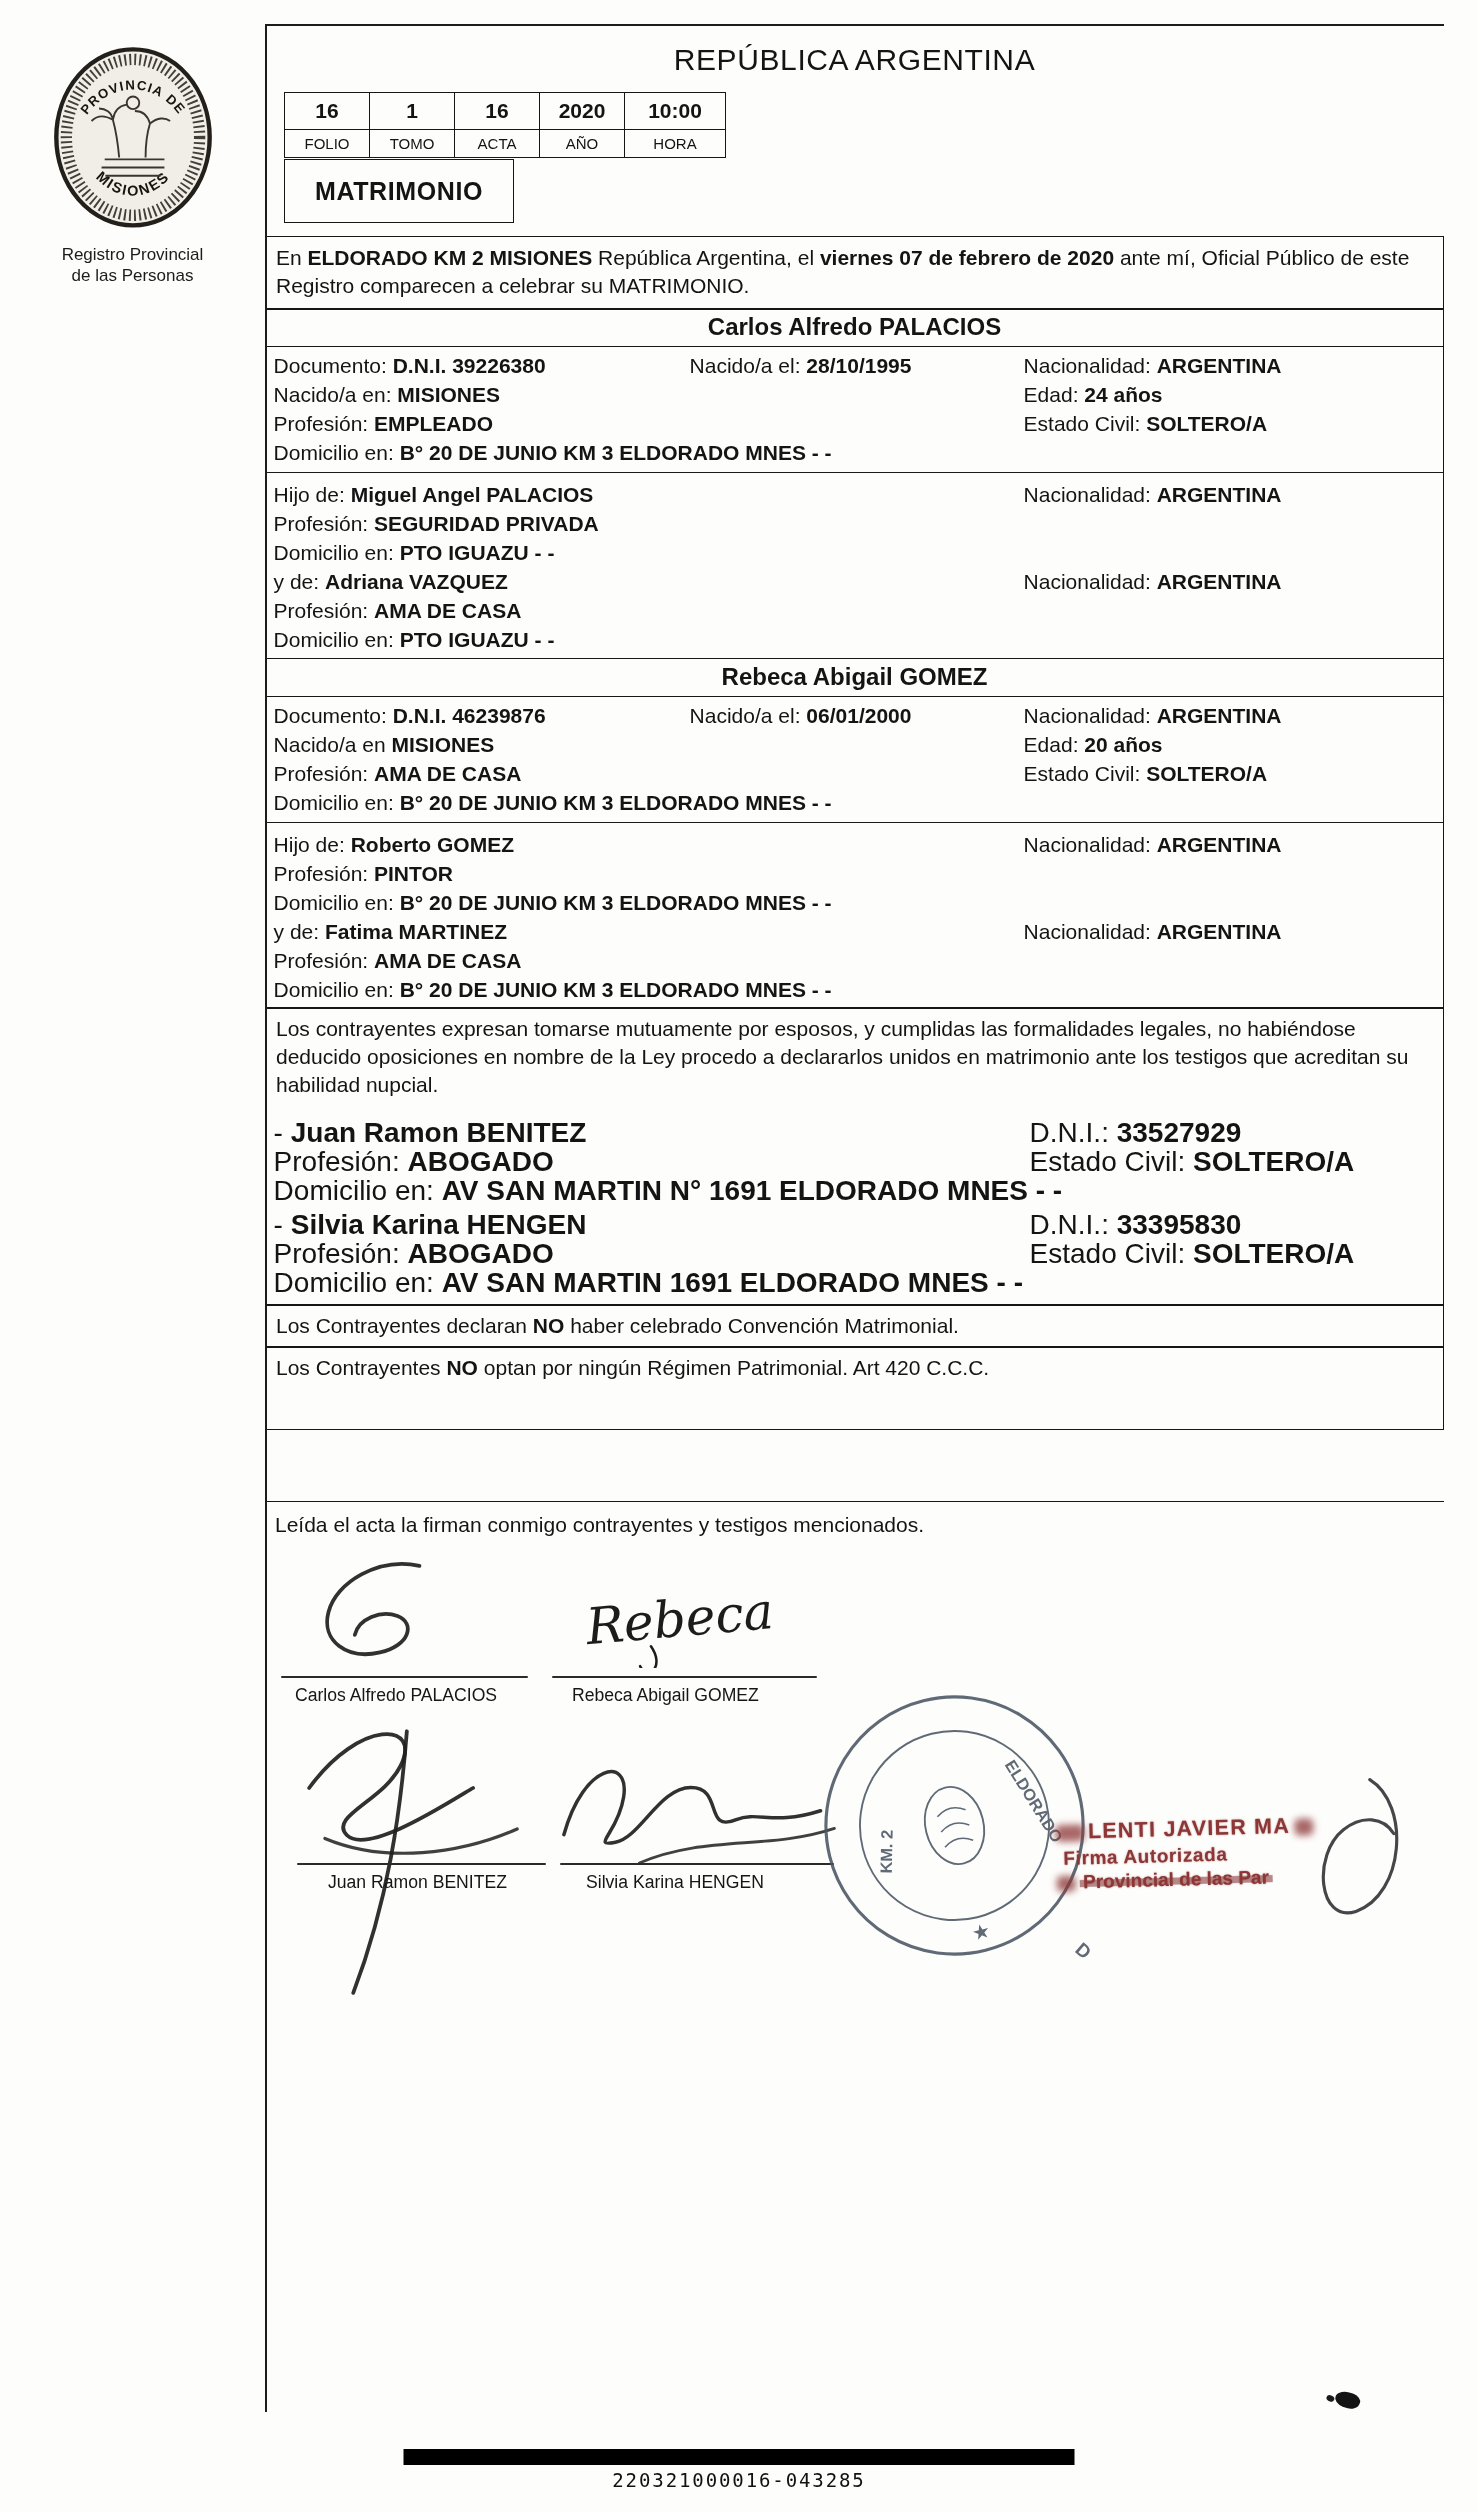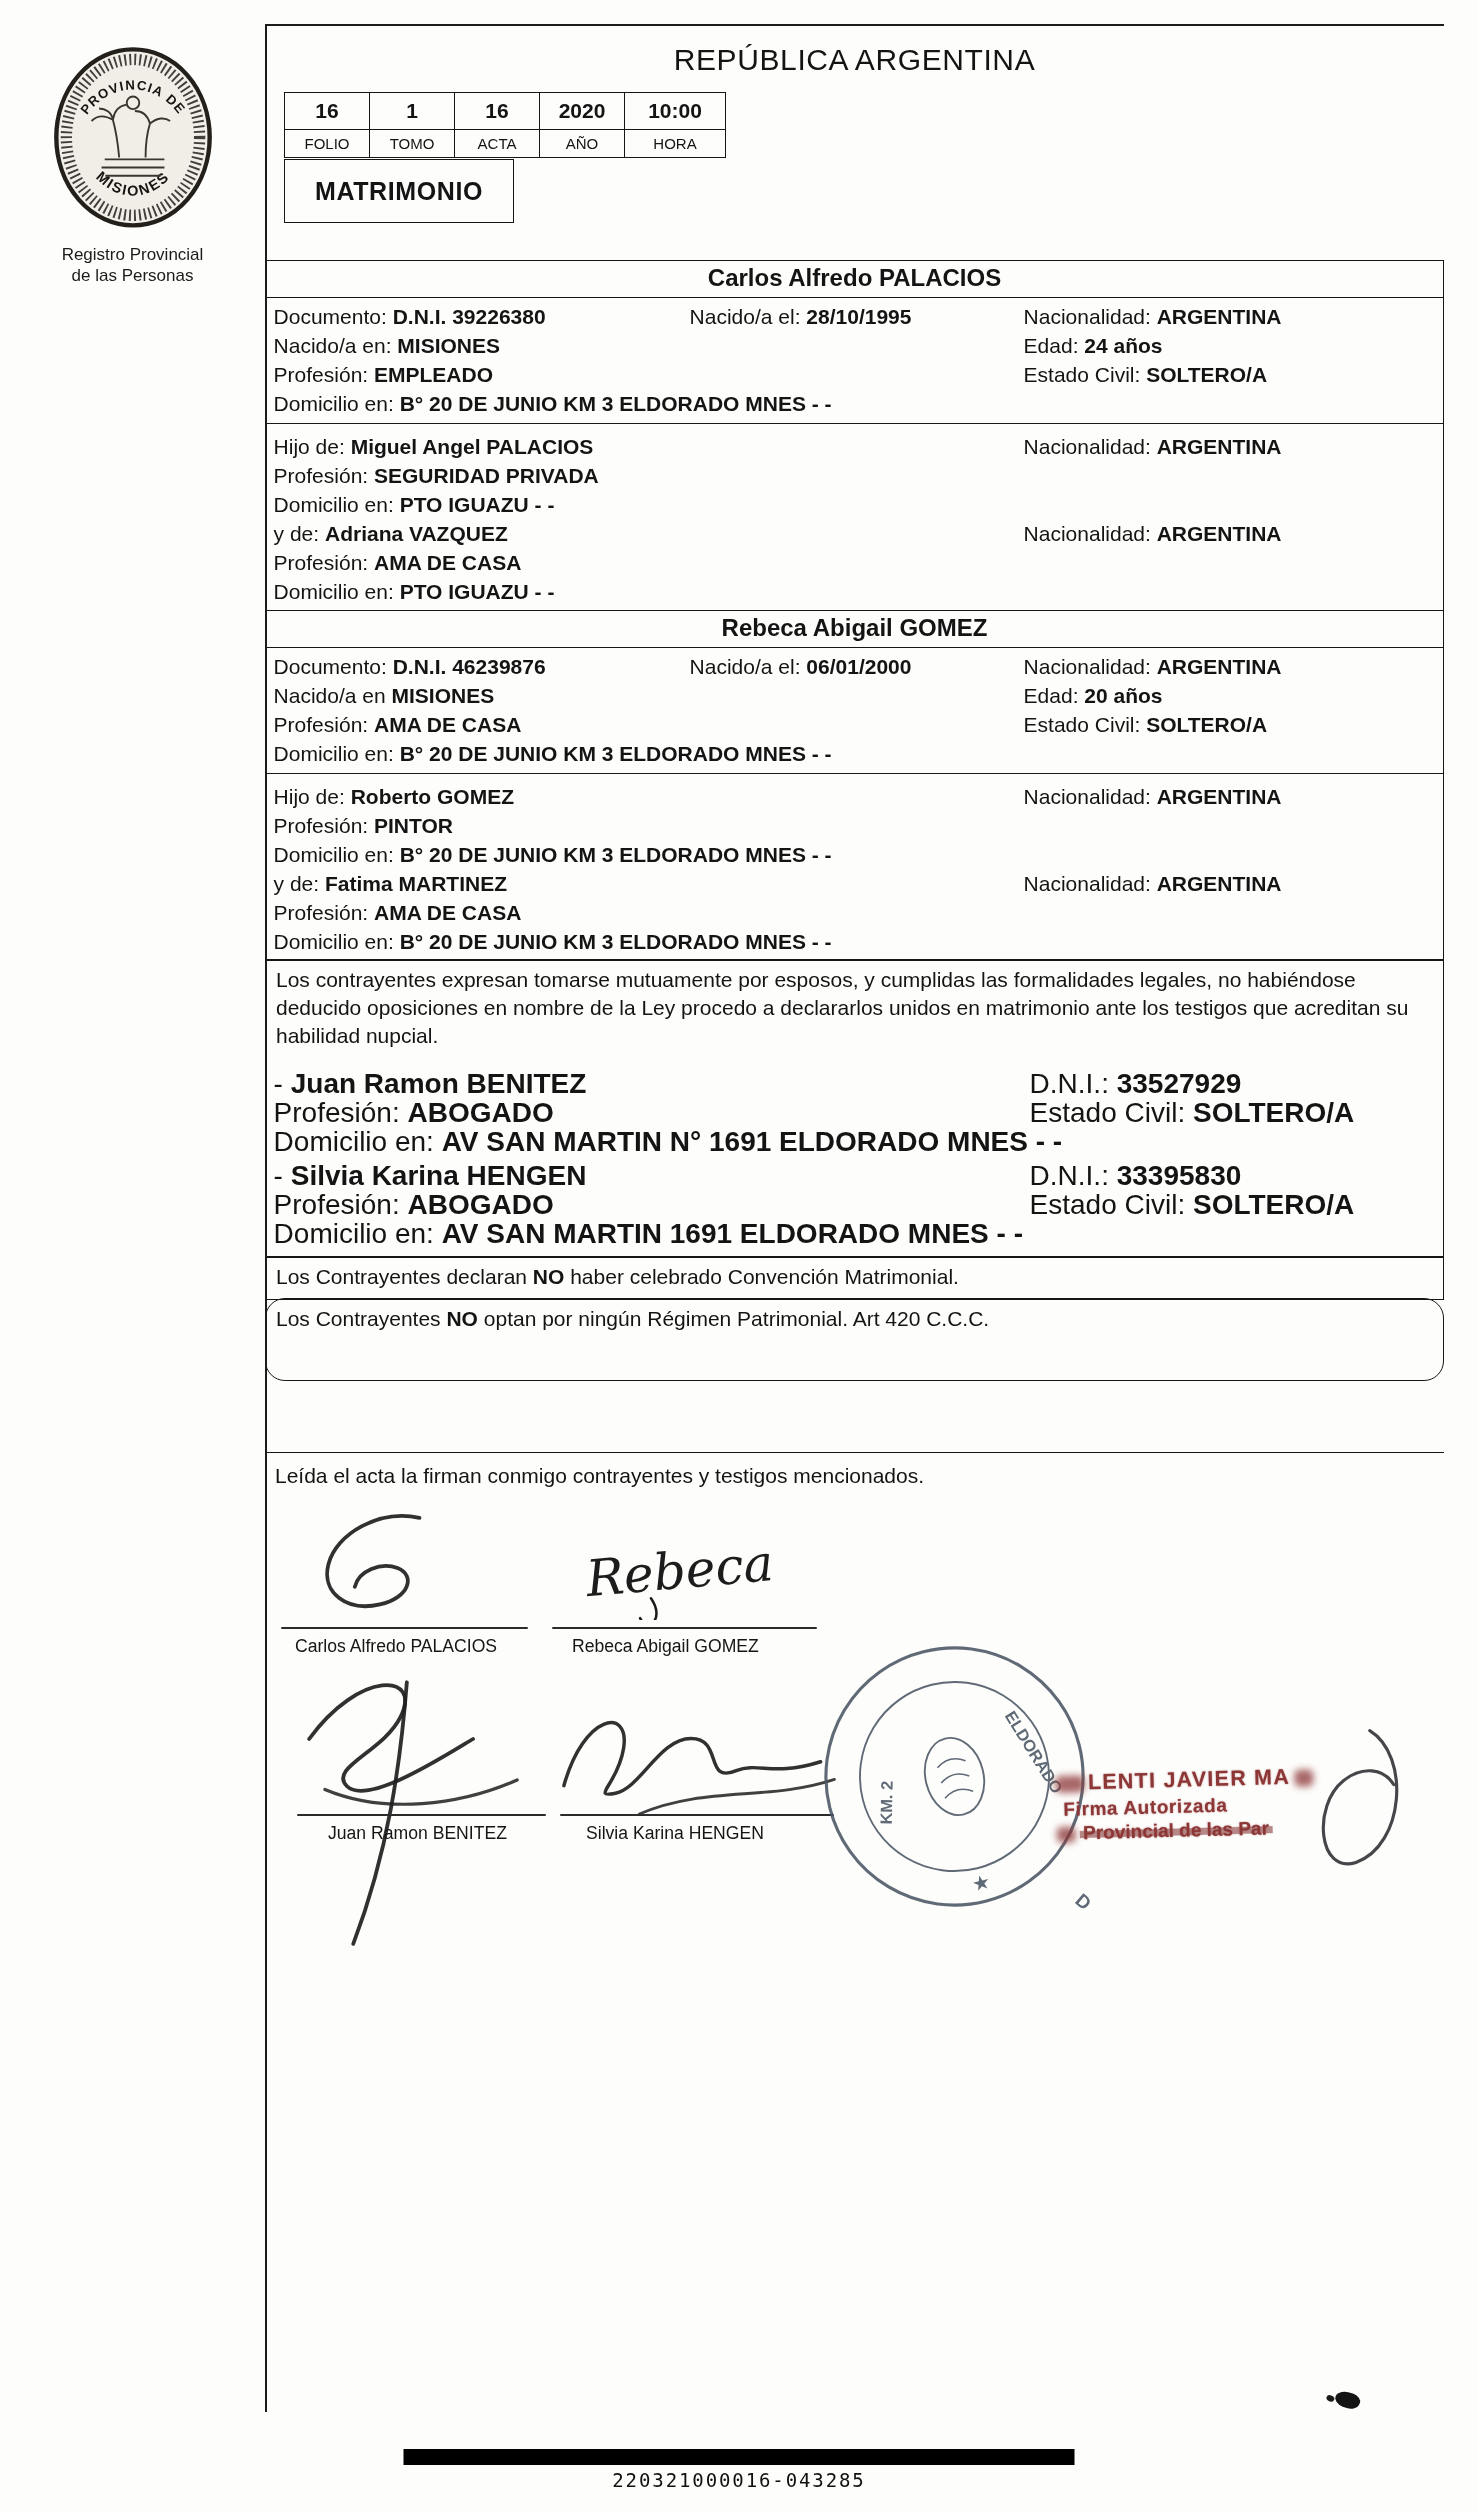--- a/index.html
+++ b/index.html
@@ -46,21 +46,21 @@
   .row.wide { display:block; padding:0 6.3px 0 7.6px; }
   .row.w2 { grid-template-columns:756px 1fr; }
   .subblock { border-top:1.3px solid #1a1a1a; margin-top:5px; padding-top:7.6px; }
 
   .ceremony-box { }
   .ceremony-box .para { padding:6.3px 10px 0; font-size:21px; line-height:28px; }
   .witness { margin-top:19px; font-size:28px; line-height:29px; }
   .witness:last-child { margin-bottom:8.8px; }
 
   .decl-box { padding:6.3px 10px 7.6px; font-size:21px; line-height:28px; }
-  .decl-box.tall { padding-bottom:47px;border-radius:20px; }
+  .decl-box.tall { padding-bottom:47px; }
 
   .spacer { height:71px; }
   .closing-box { border-top:1.9px solid #161616; padding:8.8px 10px 6.3px; font-size:21px; line-height:28px; }
 
   
   .signatures { position:relative; height:857px; }
   .sig-line { position:absolute; height:1.9px; background:#2b2b2b; border-radius:1.3px; }
   .sig-caption { position:absolute; font-size:17.6px; color:#161616; }
   .sig-svg { position:absolute; }
 
@@ -138,20 +138,23 @@
           <td>TOMO</td>
           <td>ACTA</td>
           <td>AÑO</td>
           <td>HORA</td>
         </tr>
       </tbody>
         </table>
       <div class="matrimonio-box">MATRIMONIO</div>
     </div>
 
+    <div class="box intro-box">
+      <span>En </span><span class="b">ELDORADO KM 2 MISIONES</span><span>  República Argentina, el </span><span class="b">viernes 07 de febrero de 2020</span><span> ante mí, Oficial Público de este Registro comparecen a celebrar su MATRIMONIO.</span>
+    </div>
 
     <div class="box person-box">
       <div class="person-header">Carlos Alfredo PALACIOS</div>
       <div class="fields">
         <div class="row">
           <div><span>Documento: </span><span class="b">D.N.I. 39226380</span></div>
           <div><span>Nacido/a el: </span><span class="b">28/10/1995</span></div>
           <div><span>Nacionalidad: </span><span class="b">ARGENTINA</span></div>
         </div>
         <div class="row">

